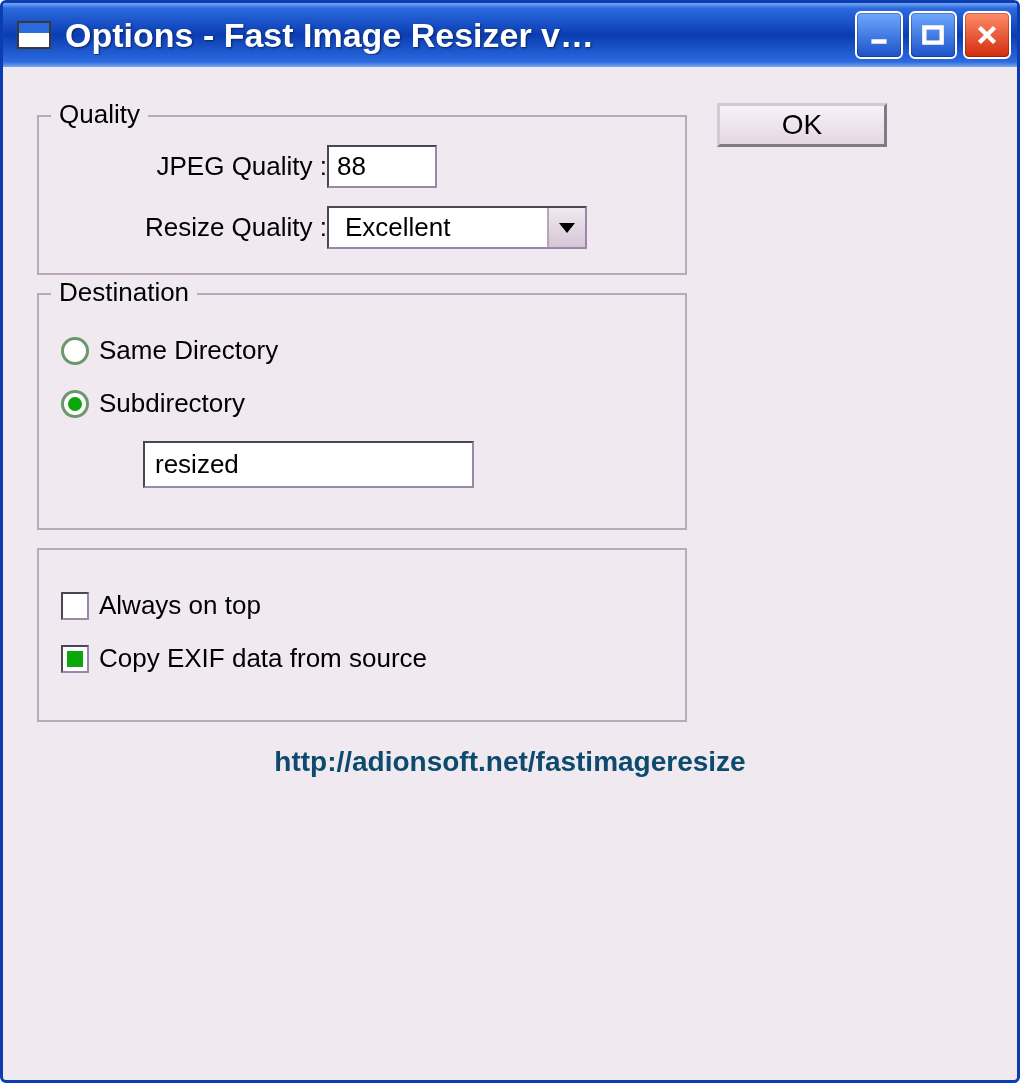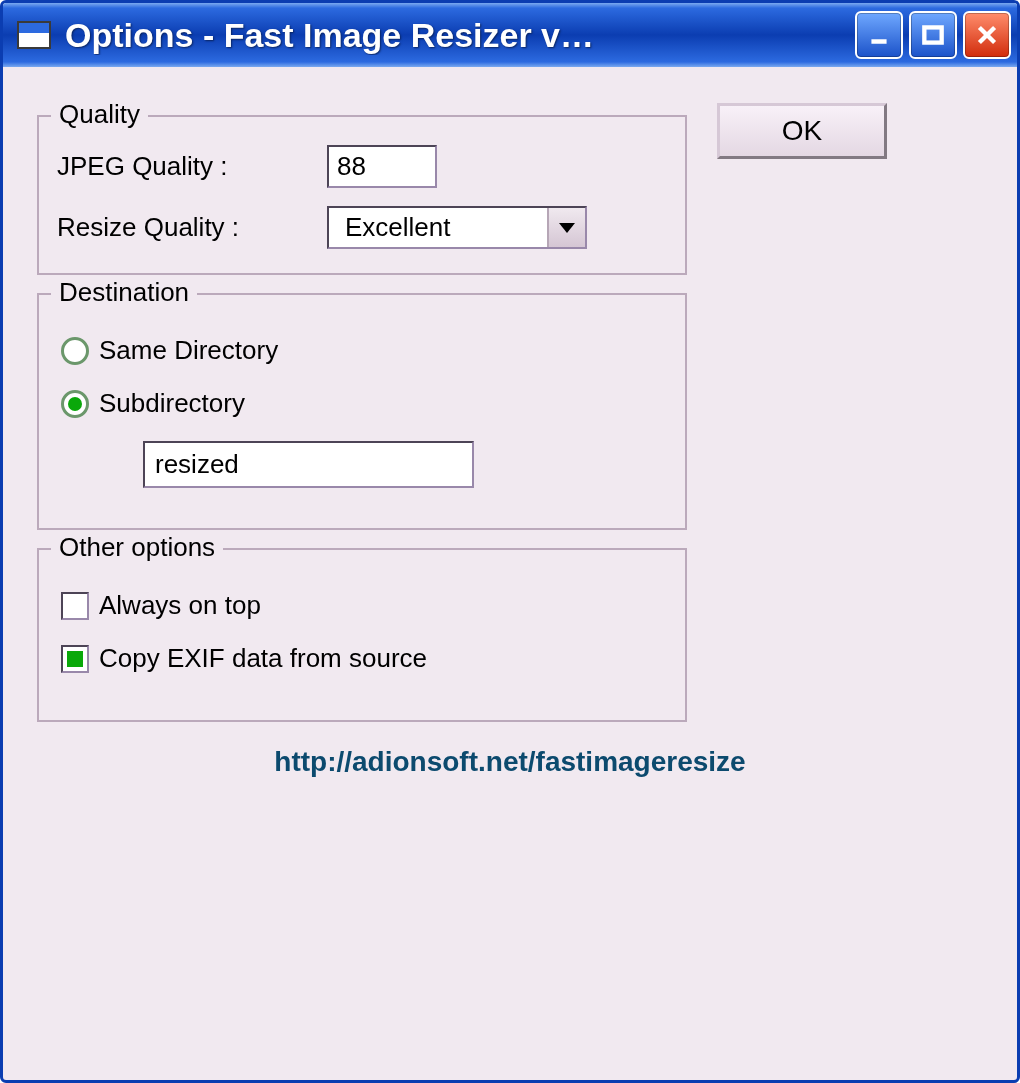--- a/index.html
+++ b/index.html
@@ -80,21 +80,21 @@
   .groupbox .legend {
     position: absolute;
     top: -18px;
     left: 12px;
     background: #f1e9f0;
     padding: 0 8px;
     font-size: 26px;
   }
   .row { display:flex; align-items:center; margin-bottom: 18px; }
   .row:last-child { margin-bottom: 0; }
-  .lbl { width: 270px; }
+  .lbl { width: 270px; text-align: right; }
   .textinput {
     font-family: inherit;
     font-size: 26px;
     padding: 4px 8px;
     background:#fff;
     border: 2px inset #98a;
   }
   .textinput.small { width: 110px; }
   .select-wrap {
     display:flex;
@@ -112,21 +112,21 @@
     display:flex;align-items:center;justify-content:center;
     cursor:pointer;
   }
   .select-wrap .sel-btn::after{
     content:"";
     border-left:8px solid transparent;
     border-right:8px solid transparent;
     border-top:10px solid #000;
   }
   .okbtn{
-    width:170px; height:56px;
+    width:170px; height:44px;
     background: linear-gradient(to bottom,#f8f1f8,#e4d8e3);
     border:3px outset #d6c8d6;
     font-size:28px;
     cursor:pointer;
     margin-top:6px;
   }
   .radio-row, .check-row {
     display:flex; align-items:center; gap:10px; margin:12px 0 22px 4px;
     cursor:pointer;
   }
@@ -217,21 +217,20 @@
           <div class="radio-row">
             <div class="radio checked"></div>
             <span>Subdirectory</span>
           </div>
           <div class="subdir-input-wrap">
             <input class="subdir-input" value="resized" style="">
           </div>
         </div>
 
         <div class="groupbox">
-          <div class="legend">Other options</div>
           <div class="check-row">
             <div class="checkbox"></div>
             <span>Always on top</span>
           </div>
           <div class="check-row">
             <div class="checkbox checked"></div>
             <span>Copy EXIF data from source</span>
           </div>
         </div>
 

